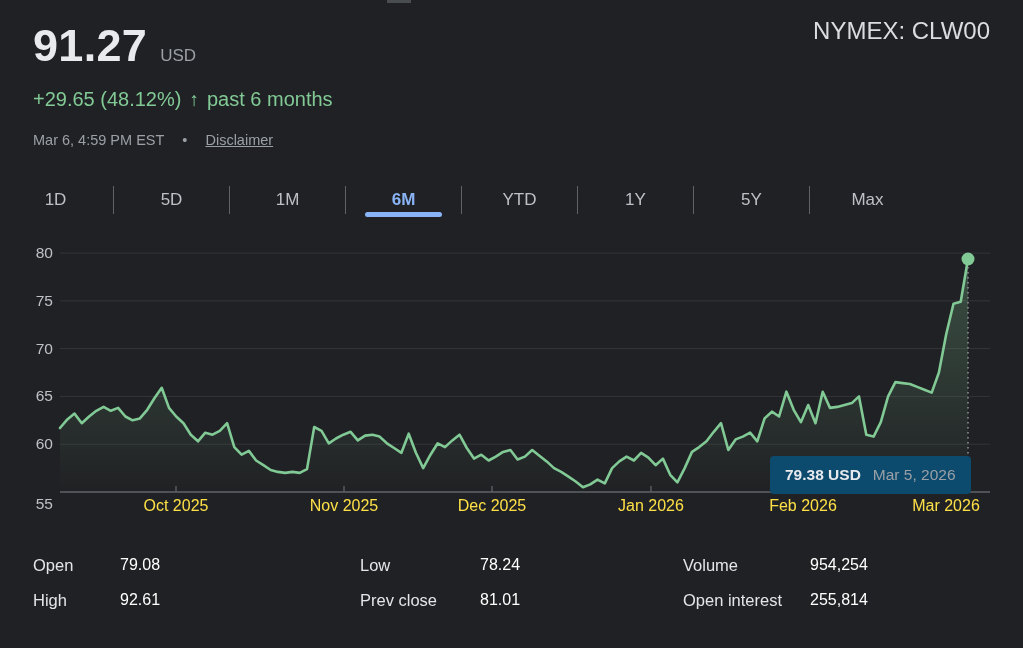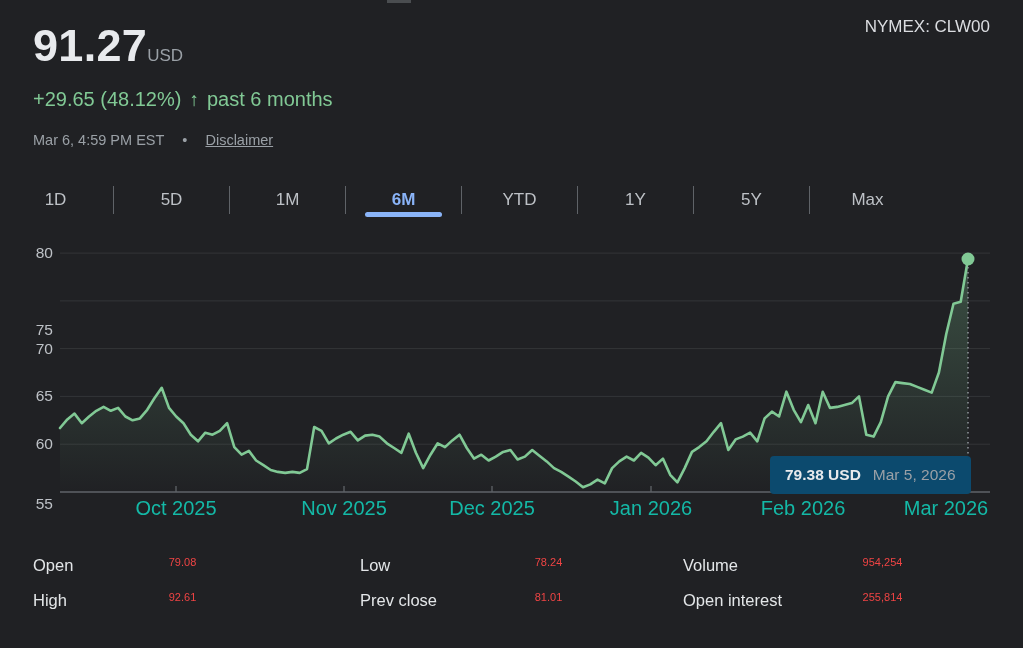--- a/index.html
+++ b/index.html
@@ -3,51 +3,51 @@
 <meta charset="utf-8">
 <style>
   html,body{margin:0;padding:0;}
   body{
     width:1023px;height:648px;position:relative;overflow:hidden;
     background:#202124;
     font-family:"Liberation Sans", sans-serif;
     -webkit-font-smoothing:antialiased;
   }
   
-  .price-row{position:absolute;left:33px;top:20px;display:flex;align-items:baseline;}
+  .price-row{position:absolute;left:33px;top:20px;display:flex;align-items:baseline;gap:13px;}
   .price{font-size:45px;font-weight:700;color:#e8eaed;letter-spacing:.3px;}
   .currency{font-size:17px;color:#9aa0a6;font-weight:400;}
   .change-row{position:absolute;left:33px;top:88px;font-size:20px;font-weight:500;color:#81c995;display:flex;align-items:center;gap:8px;}
   .change-arrow{font-weight:700;font-size:19px;}
   .date-row{position:absolute;left:33px;top:132px;font-size:14.5px;color:#9aa0a6;display:flex;gap:18px;align-items:center;}
   .disclaimer-link{color:#9aa0a6;text-decoration:underline;cursor:pointer;}
-  .symbol{position:absolute;right:33px;top:17px;font-size:17px;color:#dadce0;}
+  .symbol{position:absolute;right:33px;top:17px;font-size:24px;color:#dadce0;}
   .top-artifact{position:absolute;left:387px;top:0;width:24px;height:3px;background:#4a4d50;}
 
   
   .tabs{position:absolute;left:14px;top:183px;display:flex;align-items:center;height:34px;gap:16px;}
   .tab{width:83px;height:34px;display:flex;align-items:center;justify-content:center;
        font-size:17px;color:#bdc1c6;position:relative;cursor:pointer;}
   .tab.active{color:#8ab4f8;font-weight:700;}
   .tab-underline{position:absolute;left:3px;right:3px;bottom:0;height:5px;border-radius:3px;background:#8ab4f8;}
   .tab-divider{width:1px;height:28px;background:#5f6368;}
 
   
   #chart{position:absolute;left:0;top:235px;width:1023px;height:300px;}
   #price-svg{position:absolute;left:0;top:0;}
   .ylabel{position:absolute;left:0;width:53px;text-align:right;font-size:15.5px;color:#bdc1c6;}
-  .xlabel{position:absolute;top:262px;transform:translateX(-50%);font-size:20px;color:#14b8a6;white-space:nowrap;}
+  .xlabel{position:absolute;top:262px;transform:translateX(-50%);font-size:16px;color:#fde047;white-space:nowrap;}
   .tooltip{position:absolute;left:770px;top:221px;height:38px;display:flex;align-items:center;
            gap:12px;padding:0 15px;background:#0c4a6e;border-radius:4px;white-space:nowrap;}
   .tooltip-value{font-size:15.5px;font-weight:700;color:#e8eaed;}
   .tooltip-date{font-size:15.5px;color:#9aa0a6;}
 
   
   .stat-label{position:absolute;font-size:16.5px;color:#e3e6e8;}
-  .stat-value{position:absolute;font-size:11px;color:#ef4444;text-align:center;}
+  .stat-value{position:absolute;font-size:16px;color:#ffffff;text-align:left;}
   .r1{top:556px;} .r2{top:591px;}
   .c1l{left:33px;} .c1v{left:120px;width:125px;}
   .c2l{left:360px;} .c2v{left:480px;width:137px;}
   .c3l{left:683px;} .c3v{left:810px;width:145px;}
 </style>
 </head>
 <body>
 
 <div class="top-artifact"></div>
 
@@ -128,21 +128,21 @@
         <line x1="803" x2="803" y1="251" y2="257" stroke="#5f6368" stroke-width="1.3"></line>
         <line x1="946" x2="946" y1="251" y2="257" stroke="#5f6368" stroke-width="1.3"></line>
       </g>
     <path id="area-fill" fill="url(#fillGrad)" stroke="none" d="M60.0,193.0 L67.3,184.4 L74.5,178.6 L81.8,188.2 L89.1,181.5 L96.3,175.8 L103.6,171.9 L110.8,175.8 L118.1,172.9 L125.4,181.5 L132.6,185.3 L139.9,183.4 L147.2,174.8 L154.4,163.3 L161.7,152.8 L169.0,172.9 L176.2,181.5 L183.5,188.2 L190.8,199.7 L198.0,206.3 L205.3,197.7 L212.5,199.7 L219.8,195.8 L227.1,188.2 L234.3,212.1 L241.6,219.7 L248.9,215.9 L256.1,225.5 L263.4,230.2 L270.7,235.0 L277.9,236.9 L285.2,237.9 L292.4,236.9 L299.7,237.9 L307.0,234.1 L314.2,192.0 L321.5,195.8 L328.8,208.3 L336.0,203.5 L343.3,199.7 L350.6,196.8 L357.8,205.4 L365.1,200.6 L372.4,199.7 L379.6,201.6 L386.9,208.3 L394.1,213.0 L401.4,217.8 L408.7,198.7 L415.9,217.8 L423.2,233.1 L430.5,219.7 L437.7,208.3 L445.0,212.1 L452.3,205.4 L459.5,199.7 L466.8,213.0 L474.0,223.6 L481.3,219.7 L488.6,225.5 L495.8,221.6 L503.1,216.9 L510.4,215.0 L517.6,224.5 L524.9,221.6 L532.2,215.0 L539.4,220.7 L546.7,226.4 L554.0,233.1 L561.2,236.9 L568.5,241.7 L575.7,246.5 L583.0,252.2 L590.3,249.4 L597.5,244.6 L604.8,248.4 L612.1,233.1 L619.3,226.4 L626.6,221.6 L633.9,225.5 L641.1,217.8 L648.4,222.6 L655.6,230.2 L662.9,223.6 L670.2,239.8 L677.4,247.4 L684.7,233.1 L692.0,216.9 L699.2,212.1 L706.5,206.3 L713.8,196.8 L721.0,188.2 L728.3,215.0 L735.6,204.4 L742.8,201.6 L750.1,197.7 L757.3,206.3 L764.6,183.4 L771.9,176.7 L779.1,181.5 L786.4,156.7 L793.7,174.8 L800.9,187.2 L808.2,170.0 L815.5,188.2 L822.7,156.7 L830.0,172.9 L837.2,171.9 L844.5,170.0 L851.8,168.1 L859.0,161.4 L866.3,199.7 L873.6,201.6 L880.8,187.2 L888.1,161.4 L895.4,147.1 L902.6,148.1 L909.9,149.0 L917.2,151.9 L924.4,154.7 L931.7,157.6 L938.9,137.5 L946.2,99.3 L953.5,68.7 L960.7,66.8 L968.0,24.0 L968,257 L60,257 Z"></path>
     <polyline id="price-line" fill="none" stroke-width="2.6" stroke-linejoin="round" stroke-linecap="round" points="60.0,193.0 67.3,184.4 74.5,178.6 81.8,188.2 89.1,181.5 96.3,175.8 103.6,171.9 110.8,175.8 118.1,172.9 125.4,181.5 132.6,185.3 139.9,183.4 147.2,174.8 154.4,163.3 161.7,152.8 169.0,172.9 176.2,181.5 183.5,188.2 190.8,199.7 198.0,206.3 205.3,197.7 212.5,199.7 219.8,195.8 227.1,188.2 234.3,212.1 241.6,219.7 248.9,215.9 256.1,225.5 263.4,230.2 270.7,235.0 277.9,236.9 285.2,237.9 292.4,236.9 299.7,237.9 307.0,234.1 314.2,192.0 321.5,195.8 328.8,208.3 336.0,203.5 343.3,199.7 350.6,196.8 357.8,205.4 365.1,200.6 372.4,199.7 379.6,201.6 386.9,208.3 394.1,213.0 401.4,217.8 408.7,198.7 415.9,217.8 423.2,233.1 430.5,219.7 437.7,208.3 445.0,212.1 452.3,205.4 459.5,199.7 466.8,213.0 474.0,223.6 481.3,219.7 488.6,225.5 495.8,221.6 503.1,216.9 510.4,215.0 517.6,224.5 524.9,221.6 532.2,215.0 539.4,220.7 546.7,226.4 554.0,233.1 561.2,236.9 568.5,241.7 575.7,246.5 583.0,252.2 590.3,249.4 597.5,244.6 604.8,248.4 612.1,233.1 619.3,226.4 626.6,221.6 633.9,225.5 641.1,217.8 648.4,222.6 655.6,230.2 662.9,223.6 670.2,239.8 677.4,247.4 684.7,233.1 692.0,216.9 699.2,212.1 706.5,206.3 713.8,196.8 721.0,188.2 728.3,215.0 735.6,204.4 742.8,201.6 750.1,197.7 757.3,206.3 764.6,183.4 771.9,176.7 779.1,181.5 786.4,156.7 793.7,174.8 800.9,187.2 808.2,170.0 815.5,188.2 822.7,156.7 830.0,172.9 837.2,171.9 844.5,170.0 851.8,168.1 859.0,161.4 866.3,199.7 873.6,201.6 880.8,187.2 888.1,161.4 895.4,147.1 902.6,148.1 909.9,149.0 917.2,151.9 924.4,154.7 931.7,157.6 938.9,137.5 946.2,99.3 953.5,68.7 960.7,66.8 968.0,24.0" stroke="#81c995"></polyline>
     <line id="hover-line" stroke="#9aa0a6" stroke-width="1.4" stroke-dasharray="1.5 3.5" x1="968" x2="968" y1="32.00521600000002" y2="224"></line>
     <circle id="last-dot" r="6.5" cx="968" cy="24.00521600000002" fill="#81c995"></circle>
   </svg>
 
   <div class="ylabel" style="top: 9.08px;">80</div>
-  <div class="ylabel" style="top: 56.864px; margin-top: 29px;">75</div>
+  <div class="ylabel" style="top: 56.864px;">75</div>
   <div class="ylabel" style="top: 104.648px;">70</div>
   <div class="ylabel" style="top: 152.432px;">65</div>
   <div class="ylabel" style="top: 200.216px;">60</div>
   <div class="ylabel" style="top: 248px; margin-top: 12px;">55</div>
 
   <div class="xlabel" style="left: 176px;">Oct 2025</div>
   <div class="xlabel" style="left: 344px;">Nov 2025</div>
   <div class="xlabel" style="left: 492px;">Dec 2025</div>
   <div class="xlabel" style="left: 651px;">Jan 2026</div>
   <div class="xlabel" style="left: 803px;">Feb 2026</div>

